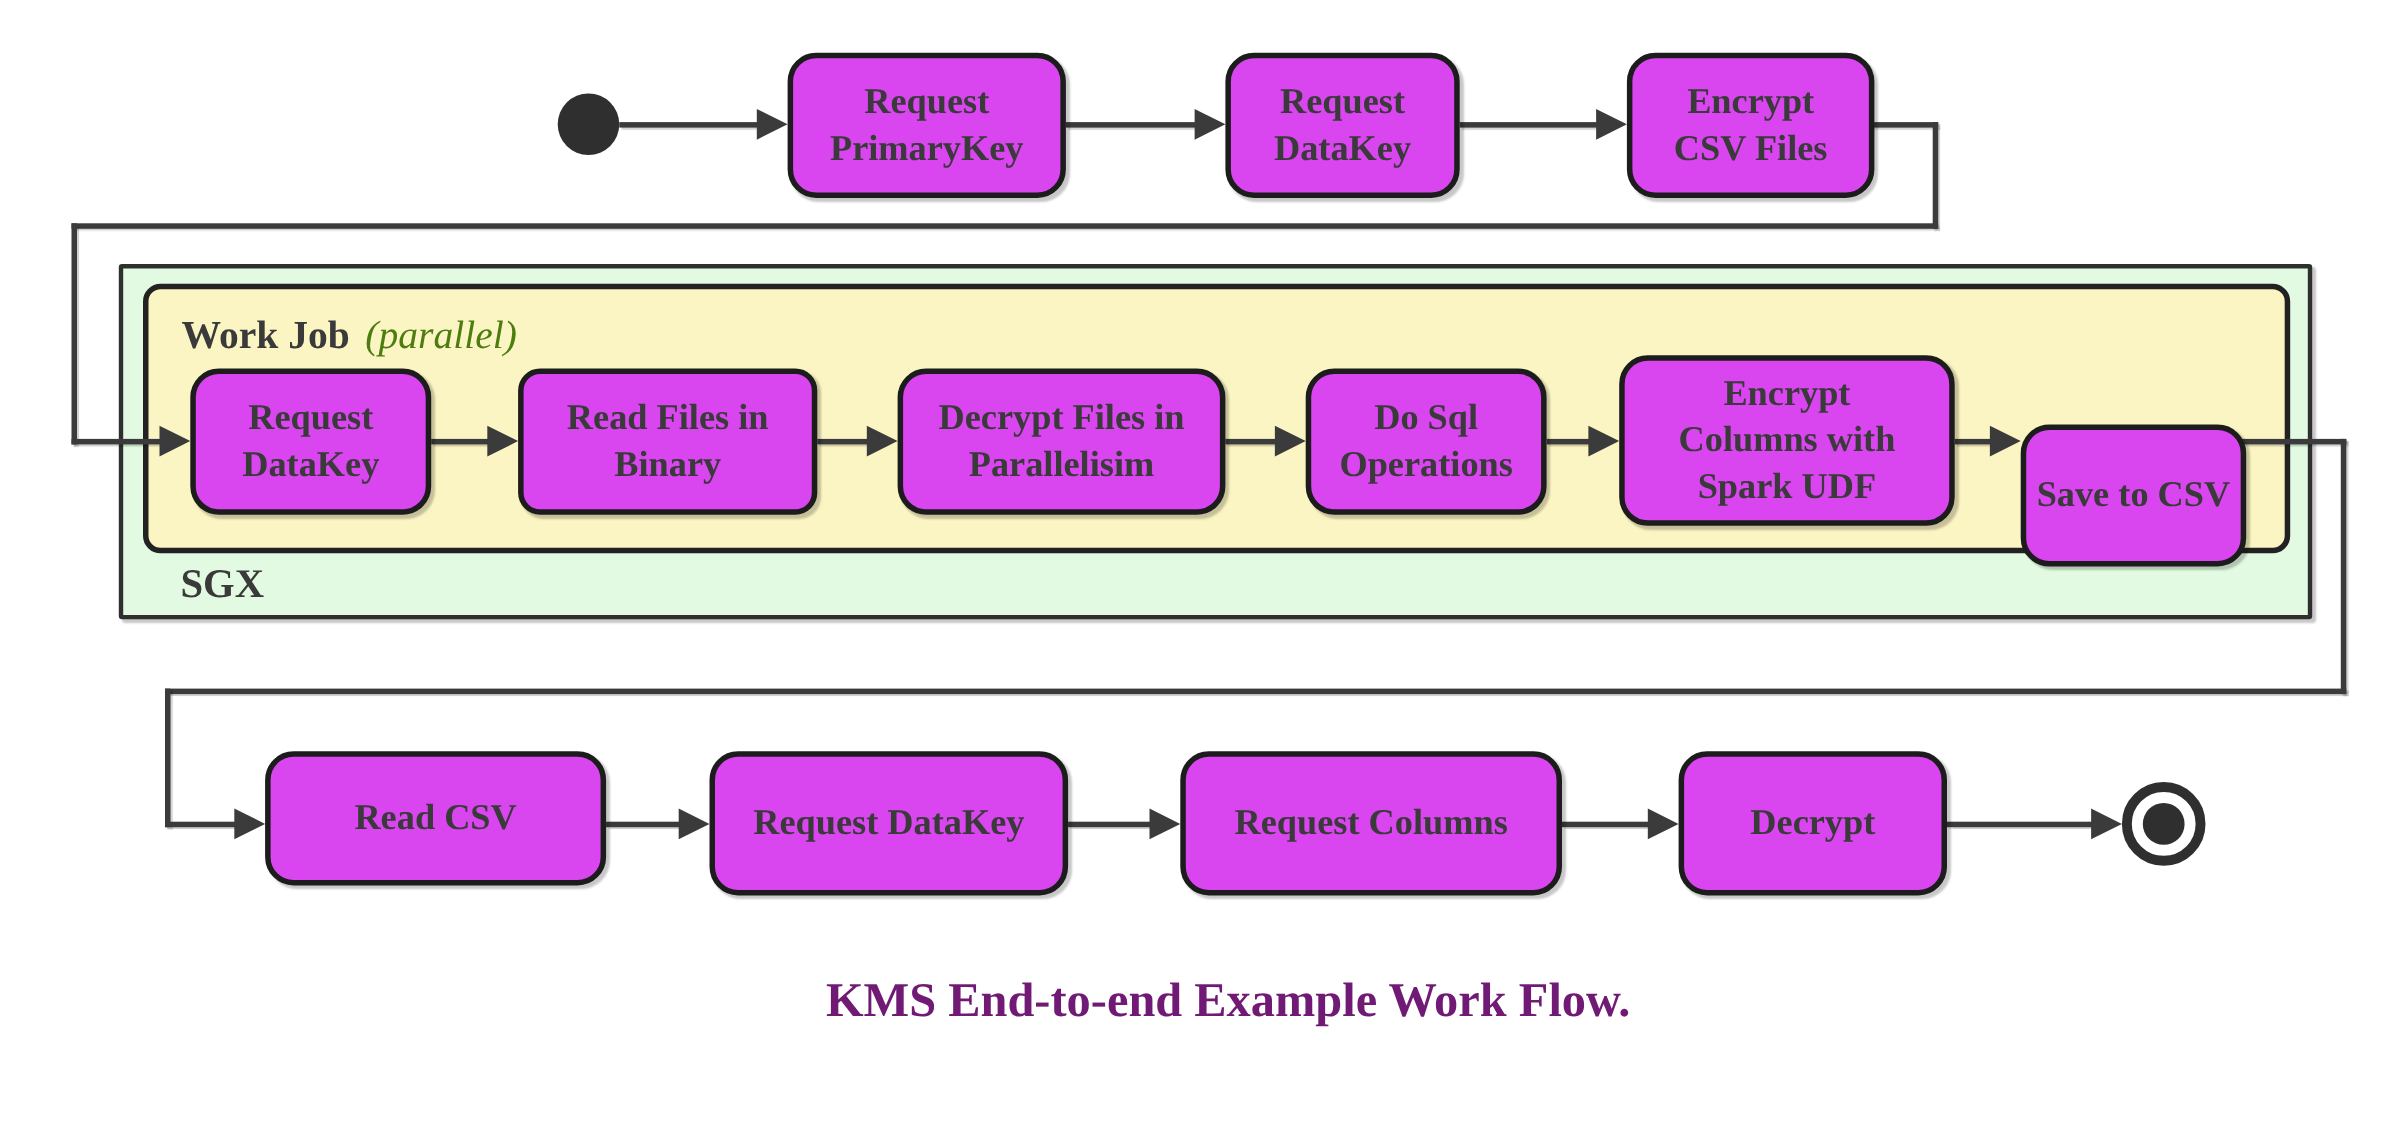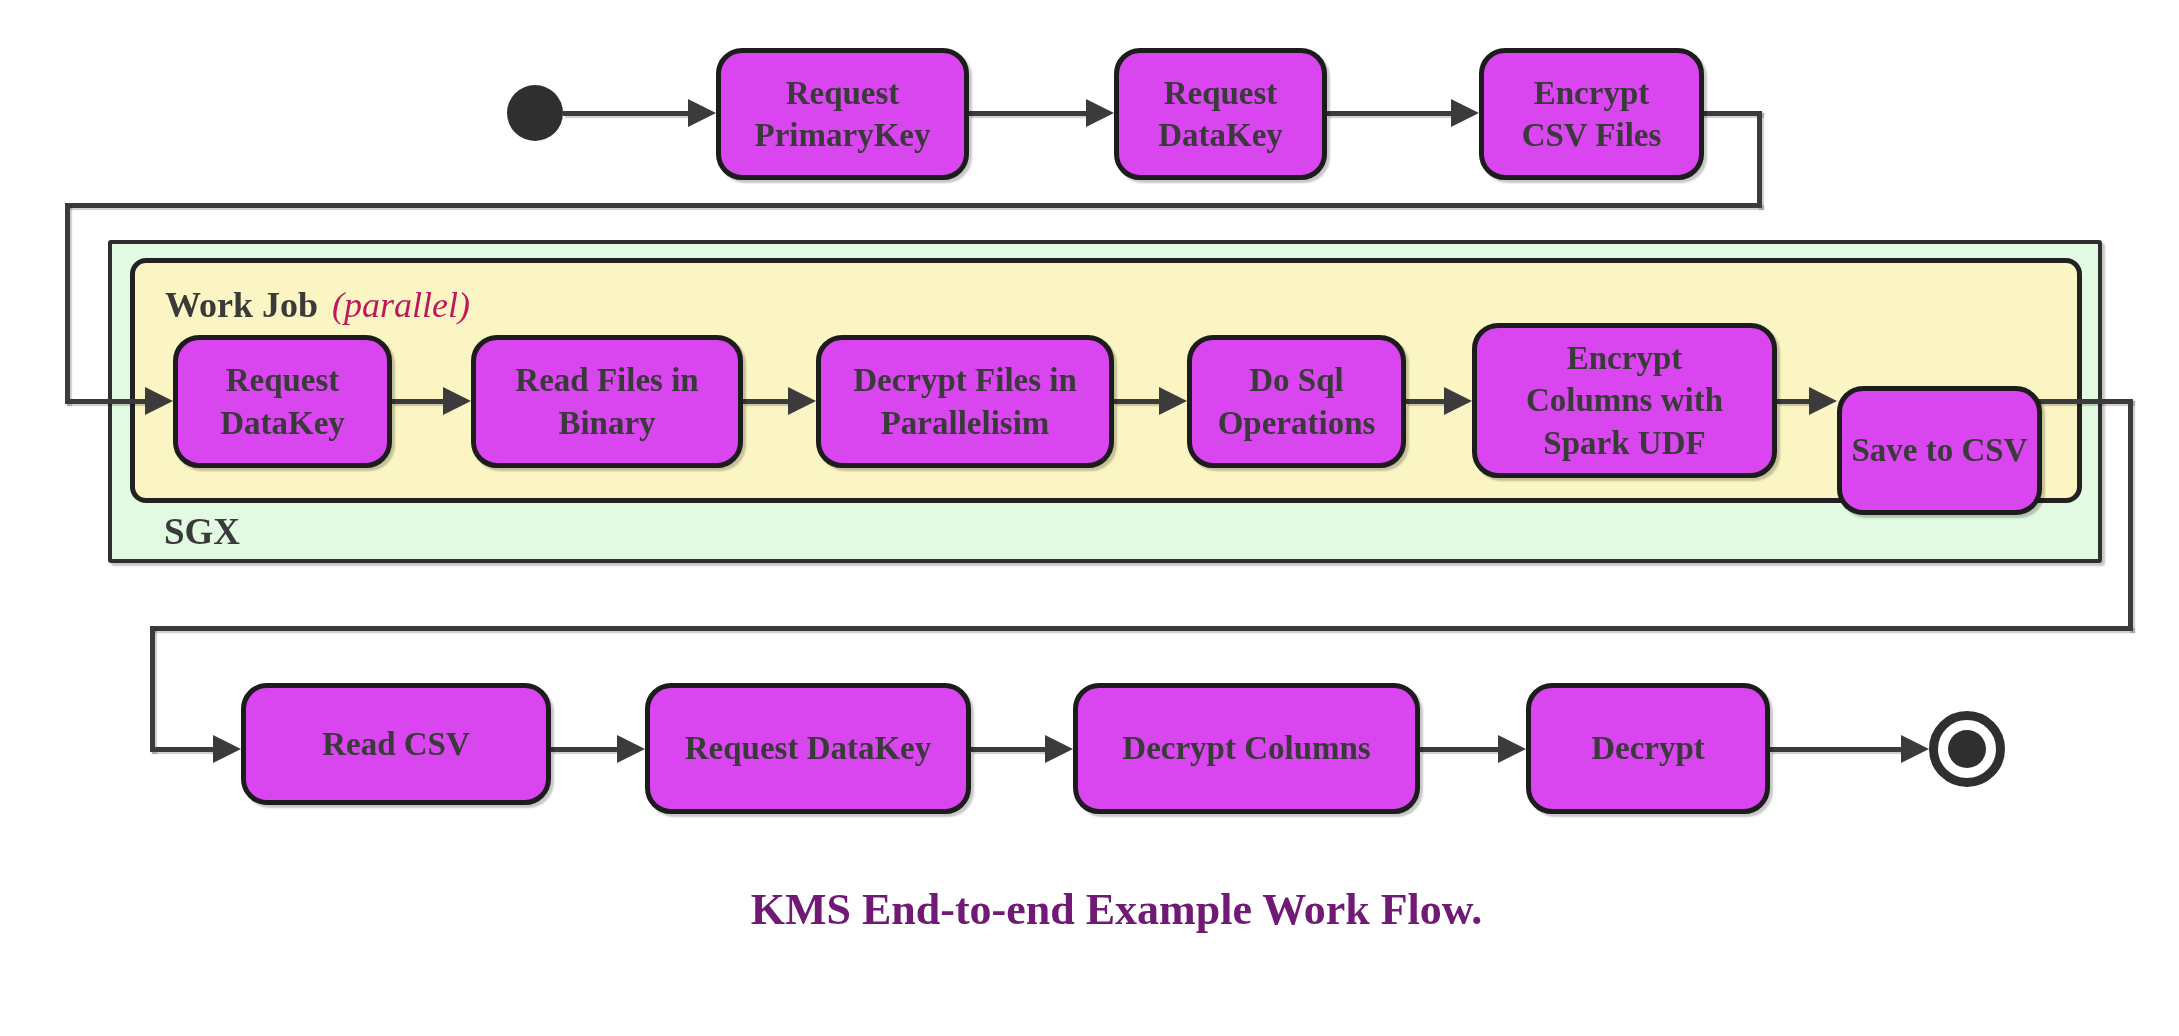--- a/index.html
+++ b/index.html
@@ -12,21 +12,21 @@
           font-weight:700; font-size:33px; line-height:1.28; color:#3a3a3a;
           white-space:pre-line; box-shadow:3px 3px 2px rgba(0,0,0,.22); z-index:3; }
 
   .container-box { position:absolute; box-sizing:border-box; z-index:1; }
   .sgx-box   { background:#e1fae1; border:4px solid #2f2f2f; border-radius:3px;
                box-shadow:3px 3px 2px rgba(0,0,0,.22); }
   .spark-box { background:#fbf5c3; border:5px solid #222222; border-radius:16px; }
 
   .group-label { position:absolute; font-weight:700; font-size:37px; color:#3a3a3a; }
   .spark-title { font-weight:700; font-size:36px; color:#3a3a3a; }
-  .spark-annot { font-weight:400; font-style:italic; font-size:36px; color:#be185d; margin-left:14px; }
+  .spark-annot { font-weight:400; font-style:italic; font-size:36px; color:#4d7c0f; margin-left:14px; }
 
   .hline, .vline { position:absolute; background:#3b3b3b; z-index:2;
                    box-shadow:2px 2px 1px rgba(0,0,0,.18); }
   .hline { height:5px; } .vline { width:5px; }
   .arrow { position:absolute; width:0; height:0;
            border-top:14px solid transparent; border-bottom:14px solid transparent;
            border-left:28px solid #3b3b3b; z-index:2; }
 
   .start-node { position:absolute; background:#2f2f2f; border-radius:50%; z-index:3; }
   .end-node   { position:absolute; box-sizing:border-box; background:#ffffff;
@@ -99,31 +99,31 @@
 
   <div class="node" style="left:716px; top:48px; width:253px; height:132px;">Request
 PrimaryKey</div>
   <div class="node" style="left:1114px; top:48px; width:213px; height:132px;">Request
 DataKey</div>
   <div class="node" style="left:1479px; top:48px; width:225px; height:132px;">Encrypt
 CSV Files</div>
 
   <div class="node" style="left:173px; top:335px; width:219px; height:133px;">Request
 DataKey</div>
-  <div class="node" style="left:471px; top:335px; width:272px; height:133px;">Read Files in
+  <div class="node" style="left:471px; top:335px; width:272px; height:133px;border-radius:20px;">Read Files in
 Binary</div>
   <div class="node" style="left:1187px; top:335px; width:219px; height:133px;">Do Sql
 Operations</div>
   <div class="node" style="left:816px; top:335px; width:298px; height:133px;">Decrypt Files in
 Parallelisim</div>
   <div class="node" style="left:1472px; top:323px; width:305px; height:155px;">Encrypt
 Columns with
 Spark UDF</div>
   <div class="node" style="left:1837px; top:338px; width:205px; height:129px;margin-top:48px;">Save to CSV</div>
 
   <div class="node" style="left:241px; top:683px; width:310px; height:122px;">Read CSV</div>
   <div class="node" style="left:645px; top:683px; width:326px; height:131px;">Request DataKey</div>
-  <div class="node" style="left:1073px; top:683px; width:347px; height:131px;">Decrypt Columns</div>
+  <div class="node" style="left:1073px; top:683px; width:347px; height:131px;">Request Columns</div>
   <div class="node" style="left:1526px; top:683px; width:244px; height:131px;">Decrypt</div>
 
   <div class="caption">KMS End-to-end Example Work Flow.</div>
 
 </div>
 
 </body></html>

